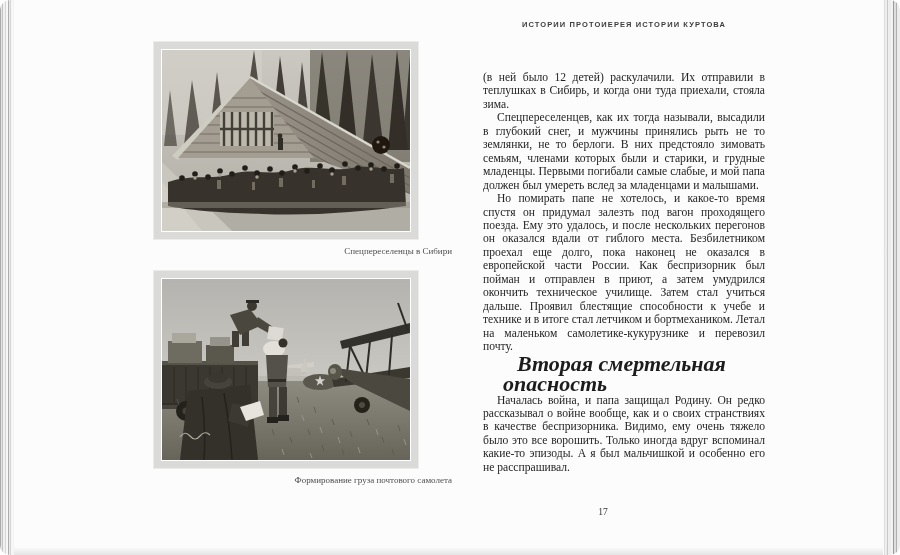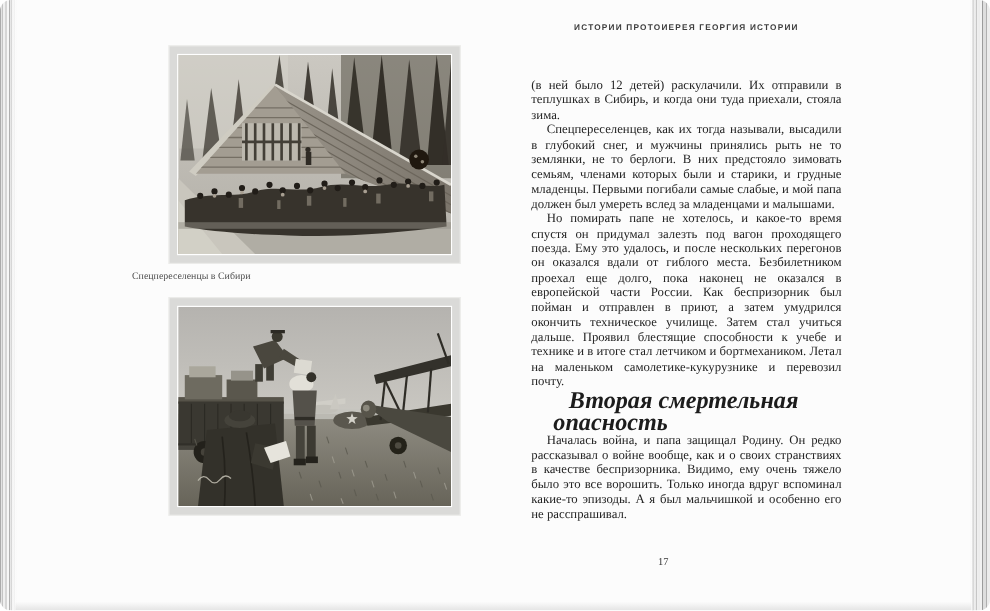--- a/index.html
+++ b/index.html
@@ -32,21 +32,21 @@
   }
   .photo-frame {
     position:absolute; left:154px; width:264px; height:197px; box-sizing:border-box;
     background:#ffffff; border:7px solid #dadad8; padding:1px;
     box-shadow:0 0 0 1px #ebebe9;
   }
   .photo-frame svg { display:block; width:248px; height:181px; }
   #photo1 { top:42px; }
   #photo2 { top:271px; }
   .caption {
-    position:absolute; left:120px; width:332px; text-align:left;
+    position:absolute; left:120px; width:332px; text-align:right;
     font-size:9px; color:#4e4e4e;
   }
   #caption1 { top:246px; }
   #caption2 { top:475px; }
   .text-col {
     position:absolute; left:483px; top:39px; width:282px;
     font-size:11.6px; line-height:13.45px; color:#242424; text-align:justify;
   }
   .text-col p { margin:0; text-indent:14px; }
   .text-col p.noindent { text-indent:0;margin-top:32px; }
@@ -61,21 +61,21 @@
 </style>
 </head>
 <body>
 
 <div class="stage">
 
   <div class="edge-left"></div>
   <div class="edge-right"></div>
   <div class="edge-bottom"></div>
 
-  <div class="running-header">ИСТОРИИ ПРОТОИЕРЕЯ ГЕОРГИЯ ИСТОРИИ</div>
+  <div class="running-header">ИСТОРИИ ПРОТОИЕРЕЯ ИСТОРИИ КУРТОВА</div>
 
   <figure class="photo-frame" id="photo1" style="margin:0;">
     <svg viewBox="0 0 248 181" preserveAspectRatio="none">
       <defs>
         <linearGradient id="p1sky" x1="0" y1="0" x2="0" y2="1">
           <stop offset="0" stop-color="#cbc8c1"></stop>
             <stop offset="1" stop-color="#b2afa7"></stop>
         </linearGradient>
         <linearGradient id="p1roof" x1="0" y1="0" x2="1" y2="0">
           <stop offset="0" stop-color="#9a948a"></stop>
@@ -297,20 +297,21 @@
           <line x1="196" y1="168" x2="198" y2="174"></line>
         <line x1="214" y1="150" x2="216" y2="156"></line>
           <line x1="120" y1="170" x2="122" y2="176"></line>
         <line x1="242" y1="160" x2="244" y2="166"></line>
           <line x1="148" y1="174" x2="150" y2="179"></line>
       </g>
 
       <path d="M18,158 q5,-7 10,-1 t10,0 t10,-1" stroke="#bab7ab" fill="none" stroke-width="1.2" opacity="0.9"></path>
     </svg>
   </figure>
+  <div class="caption" id="caption2">Формирование груза почтового самолета</div>
 
   <div class="text-col">
     <p class="noindent">(в ней было 12 детей) раскулачили. Их отправили в теплушках в Сибирь, и когда они туда приехали, стояла зима.</p>
     <p>Спецпереселенцев, как их тогда называли, высадили в глубокий снег, и мужчины принялись рыть не то землянки, не то берлоги. В них предстояло зимовать семьям, членами которых были и старики, и грудные младенцы. Первыми погибали самые слабые, и мой папа должен был умереть вслед за младенцами и малышами.</p>
     <p>Но помирать папе не хотелось, и какое-то время спустя он придумал залезть под вагон проходящего поезда. Ему это удалось, и после нескольких перегонов он оказался вдали от гиблого места. Безбилетником проехал еще долго, пока наконец не оказался в европейской части России. Как беспризорник был пойман и отправлен в приют, а затем умудрился окончить техническое училище. Затем стал учиться дальше. Проявил блестящие способности к учебе и технике и в итоге стал летчиком и бортмехаником. Летал на маленьком самолетике-кукурузнике и перевозил почту.</p>
     <p class="section-heading">Вторая смертельная опасность</p>
     <p>Началась война, и папа защищал Родину. Он редко рассказывал о войне вообще, как и о своих странствиях в качестве беспризорника. Видимо, ему очень тяжело было это все ворошить. Только иногда вдруг вспоминал какие-то эпизоды. А я был мальчишкой и особенно его не расспрашивал.</p>
   </div>
 
   <div class="page-number">17</div>

